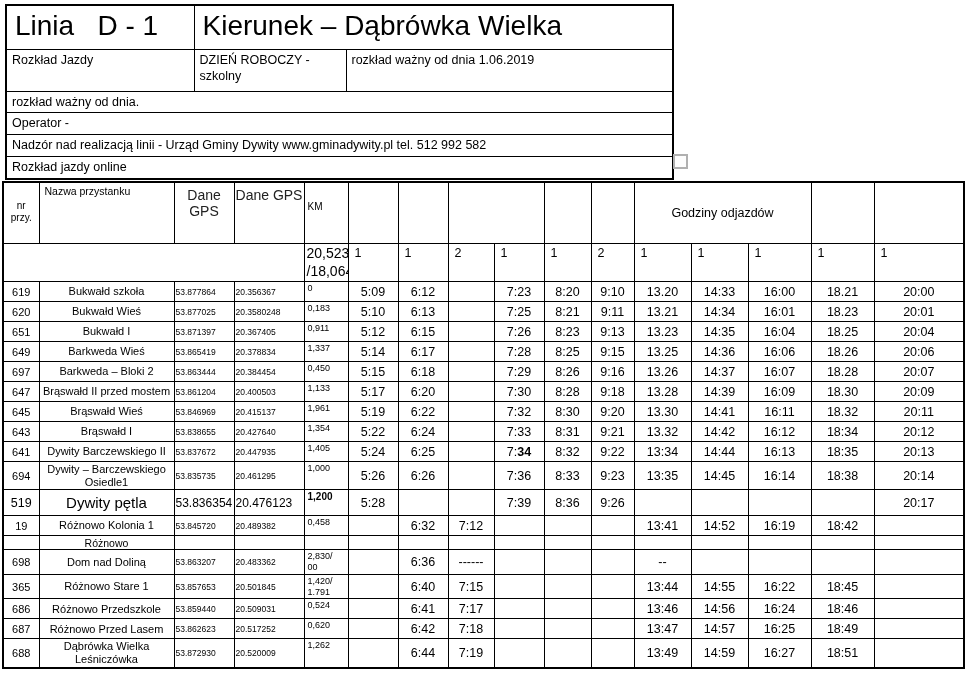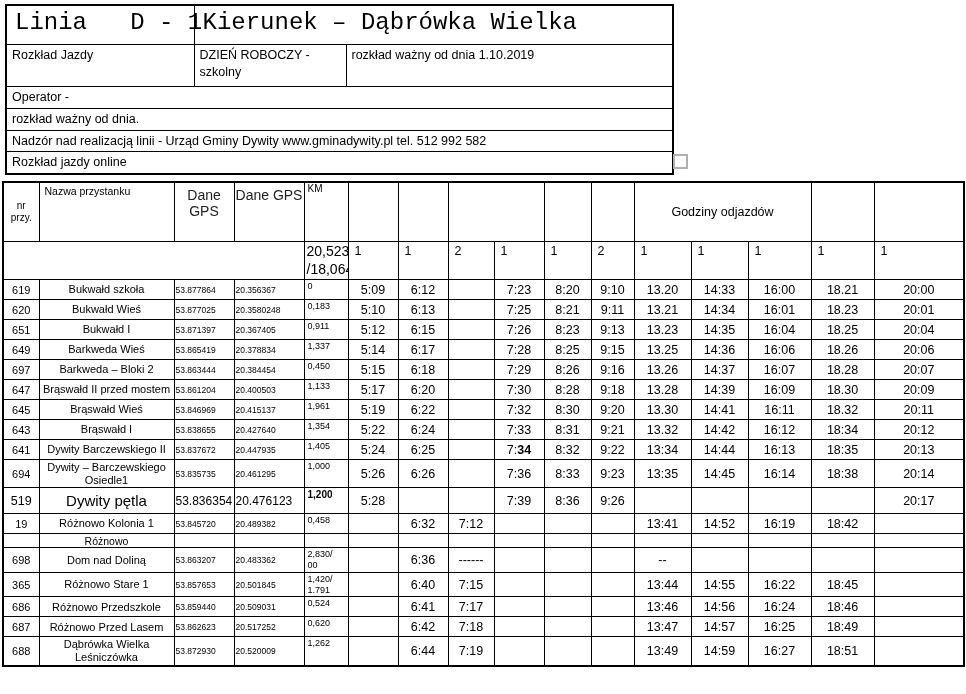--- a/index.html
+++ b/index.html
@@ -4,37 +4,37 @@
 <style>
   html,body { margin:0; padding:0; background:#fff; }
   .page { position:relative; width:966px; height:694px; background:#fff;
           font-family:"Liberation Sans", sans-serif; color:#000; overflow:hidden; }
 
   
   .info { position:absolute; left:5px; top:4px; width:667px;
           border-collapse:collapse; table-layout:fixed; border:2px solid #000; }
   .info td { border:1px solid #000; padding:2px 5px; font-size:12.5px;
              vertical-align:top; line-height:1.35; }
-  .info .title-cell { font-size:24px; white-space:pre; padding:3px 6px 6px 8px; line-height:1.2;font-family:Liberation Mono, monospace; }
+  .info .title-cell { font-size:28px; white-space:pre; padding:3px 6px 6px 8px; line-height:1.2; }
 
   
   .checkbox { position:absolute; left:673px; top:154px; width:11px; height:11px;
               background:#fdfdfd; border:2px solid #b0b0b0; }
 
   
   .timetable { position:absolute; left:2px; top:181px; width:961px;
                border-collapse:collapse; table-layout:fixed; border:2px solid #000; }
   .timetable th, .timetable td { border:1px solid #000; overflow:hidden; }
   .timetable th { font-weight:normal; background:#fff; }
 
   .hdr1 th { height:24px; }
   .h-nr   { font-weight:bold; font-size:10px; text-align:center; vertical-align:top; padding:17px 3px; line-height:1.15; }
   .h-name { font-size:10.5px; text-align:left; vertical-align:top; padding:2px 5px; }
   .h-gps  { font-size:14px;  text-align:center; vertical-align:top; padding-top:4px; color:#222; }
-  .h-km   { font-size:10px; text-align:left; vertical-align:top; padding:0 3px;margin-top:15px; }
+  .h-km   { font-size:10px; text-align:left; vertical-align:top; padding:18px 3px;margin-top:15px; }
   .h-dep  { font-size:12.5px; text-align:center; vertical-align:middle; }
 
   .sub-blank { height:38px; }
   .sub-km { font-size:14px; text-align:left; vertical-align:top; padding:1px 2px;
             white-space:pre-line; line-height:1.25;margin-top:6px; }
   .svc    { font-size:12.5px; text-align:left; vertical-align:top; padding:2px 0 0 6px; }
 
   .timetable tbody td { height:17px; }
   .nr   { font-size:11px;  text-align:center; vertical-align:middle; }
   .name { font-size:11px;  text-align:center; vertical-align:middle; padding:1px 2px; line-height:1.15; }
@@ -64,27 +64,27 @@
         <col style="width:327px">
       </colgroup>
     <tbody>
         <tr style="height:32px">
       <td class="title-cell">Linia   D - 1</td>
       <td class="title-cell" colspan="2">Kierunek – Dąbrówka Wielka</td>
     </tr>
     <tr style="height:42px">
       <td>Rozkład Jazdy</td>
       <td>DZIEŃ ROBOCZY - szkolny</td>
-      <td>rozkład ważny od dnia 1.10.2019</td>
+      <td>rozkład ważny od dnia 1.06.2019</td>
+    </tr>
+    <tr style="height:19px">
+      <td colspan="3">rozkład ważny od dnia.</td>
     </tr>
     <tr style="height:20px">
       <td colspan="3">Operator -</td>
-    </tr>
-    <tr style="height:19px">
-      <td colspan="3">rozkład ważny od dnia.</td>
     </tr>
     <tr style="height:20px">
       <td colspan="3">Nadzór nad realizacją linii - Urząd Gminy Dywity www.gminadywity.pl   tel. 512 992 582</td>
     </tr>
     <tr style="height:20px">
       <td colspan="3">Rozkład jazdy online</td>
     </tr>
   </tbody>
     </table>
 

